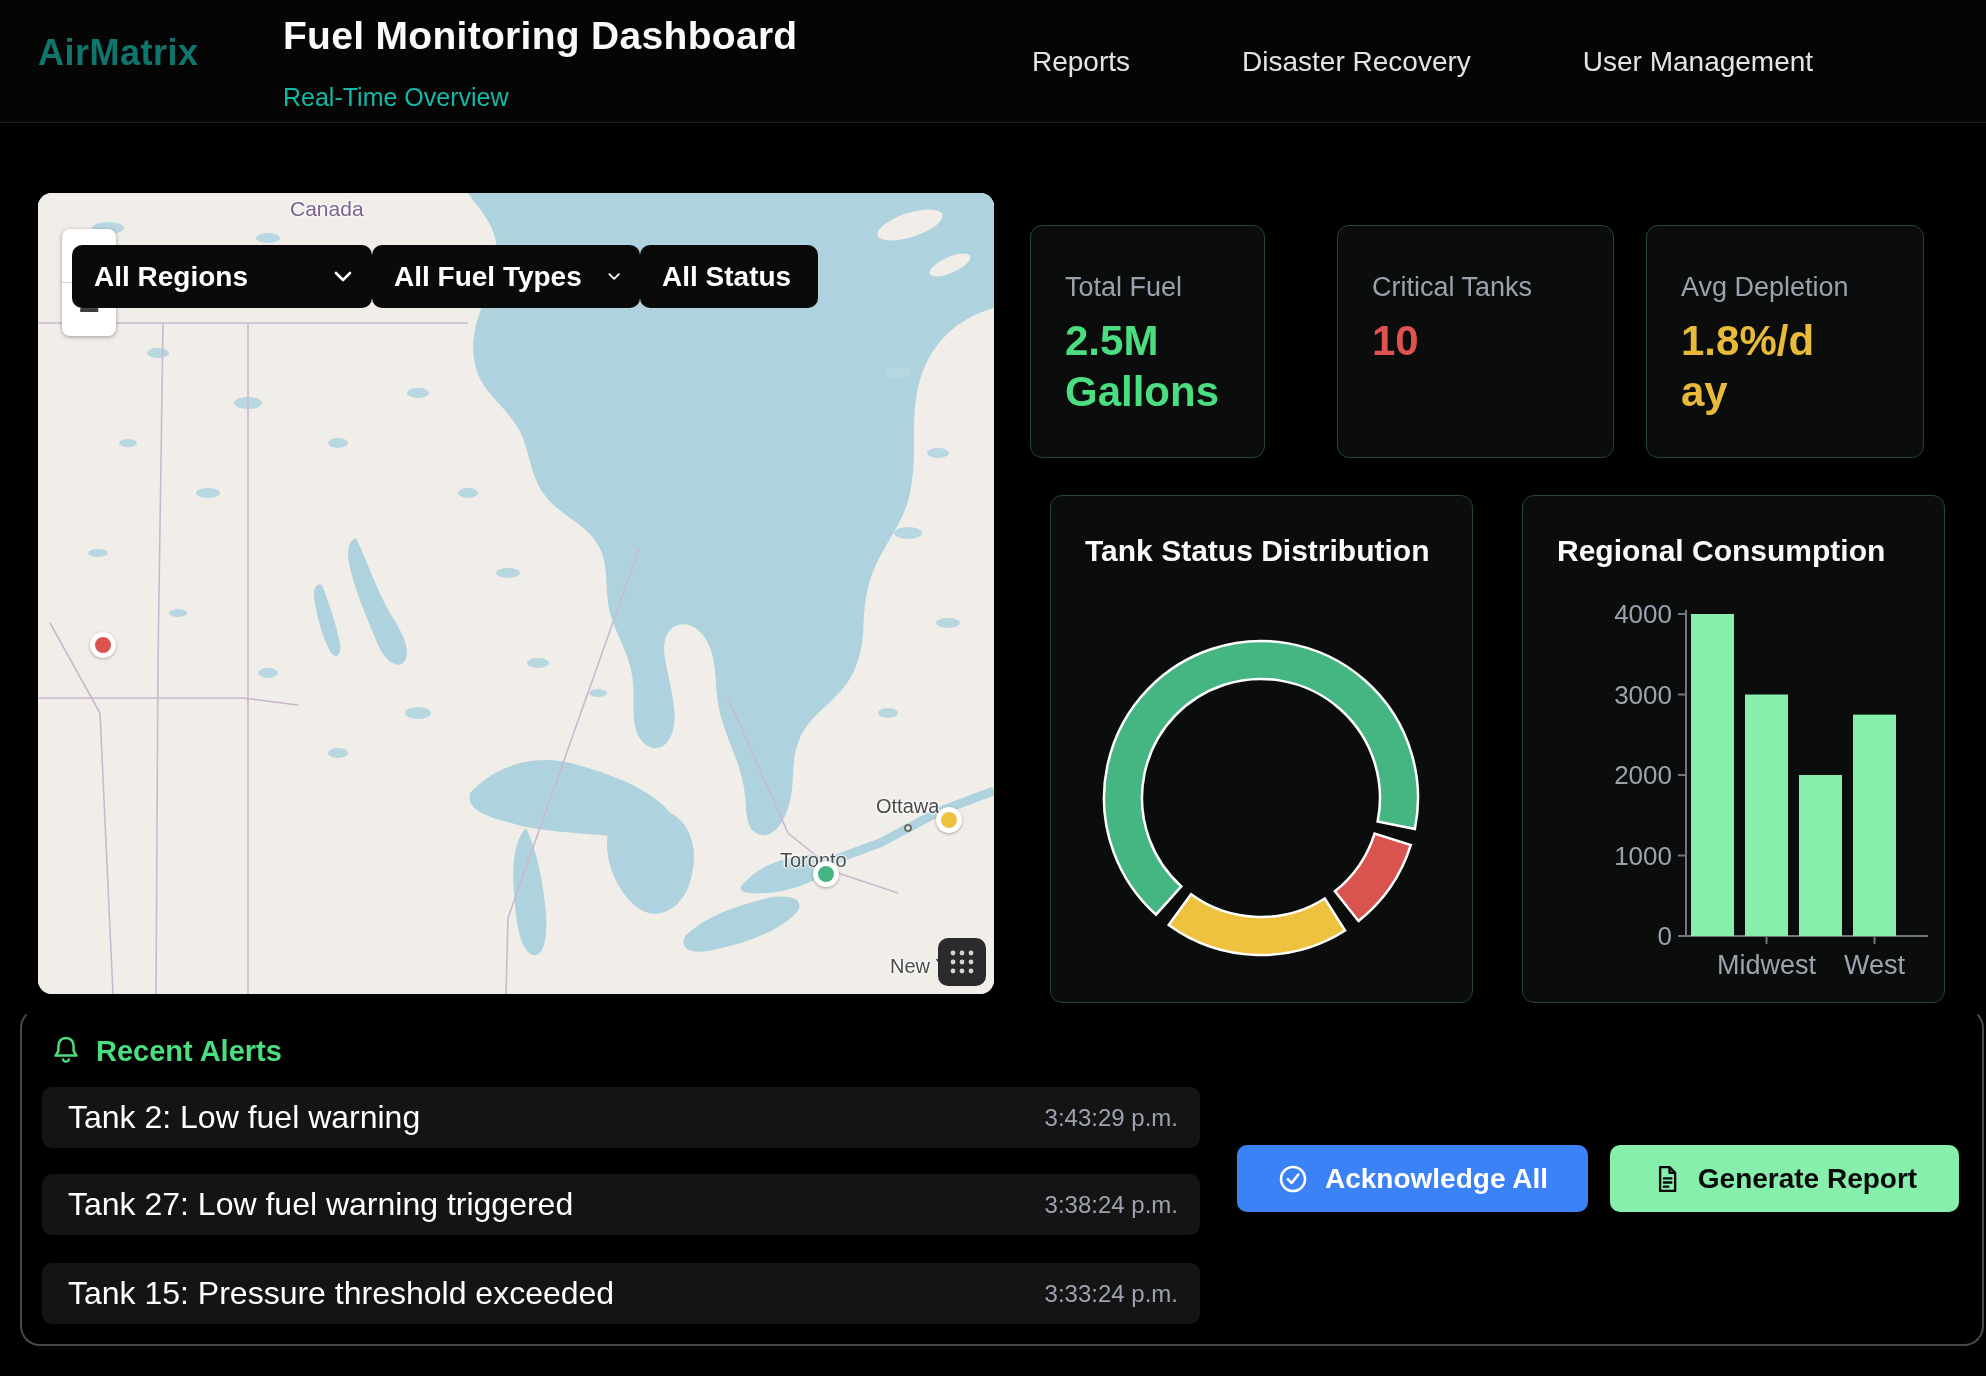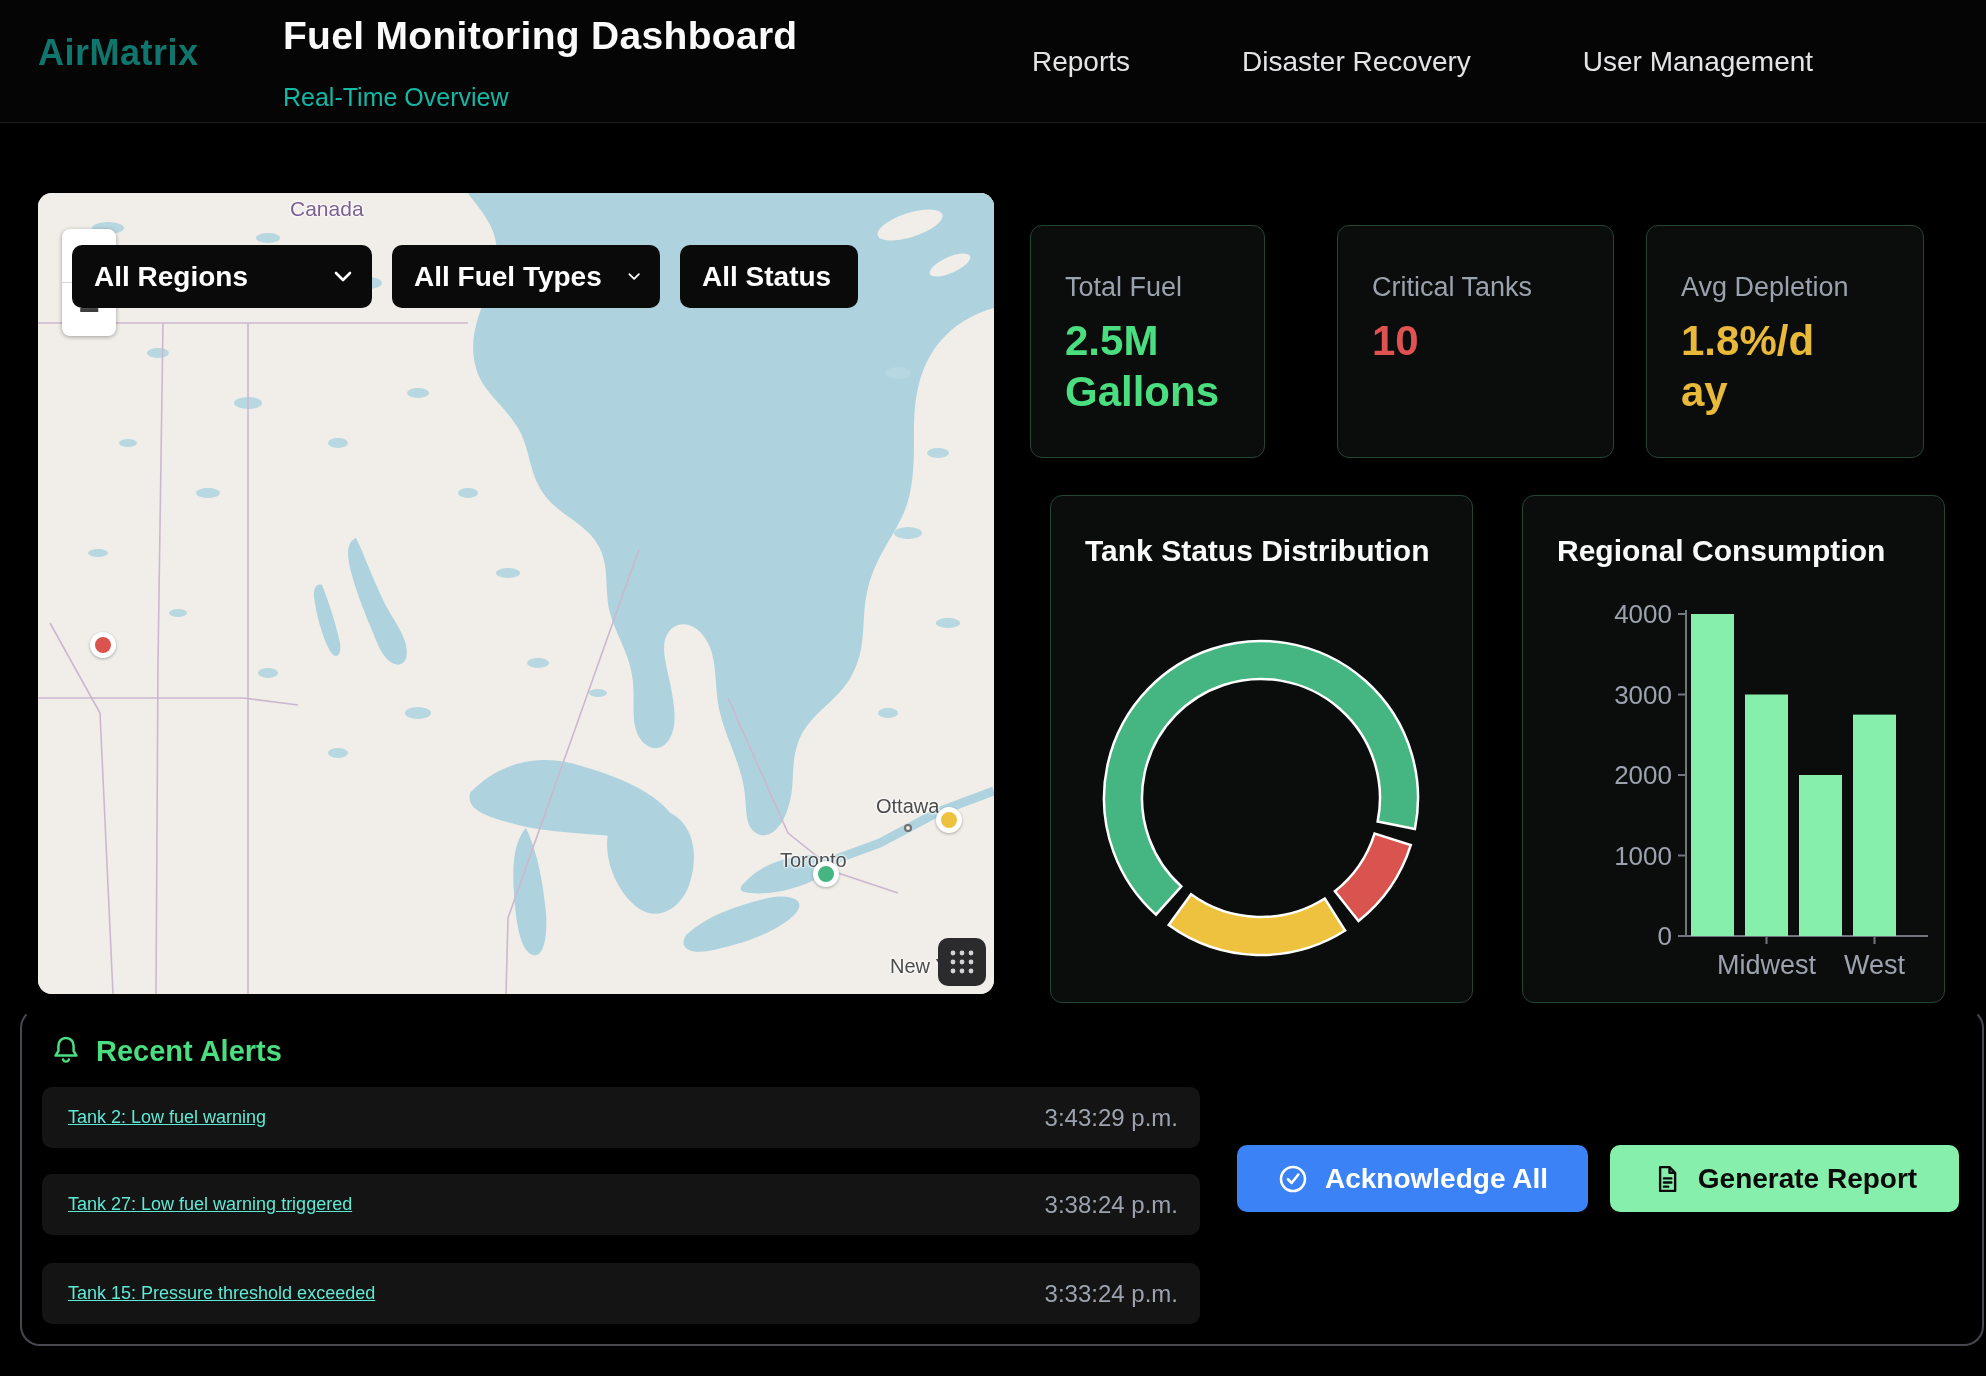--- a/index.html
+++ b/index.html
@@ -15,21 +15,21 @@
   .nav-item { font-size:28px; color:#e4e4e7; cursor:pointer; white-space:nowrap; }
 
   
   .map-panel { position:absolute; left:38px; top:193px; width:956px; height:801px; border-radius:14px; overflow:hidden; background:#f1eee9; }
   .map-svg { position:absolute; left:0; top:0; }
   .map-label { position:absolute; font-size:20px; color:#4c4c4c; text-shadow:0 0 3px #fff,0 0 3px #fff,0 0 3px #fff; z-index:4; }
   .country-label { color:#7c6191; font-size:21px; }
   .zoom-ctl { position:absolute; left:24px; top:36px; width:54px; background:#fff; border-radius:8px; box-shadow:0 1px 4px rgba(0,0,0,.35); z-index:1; }
   .zoom-btn { width:54px; height:53px; display:flex; align-items:center; justify-content:center; font-size:36px; font-weight:bold; color:#3d3d3d; cursor:pointer; }
   .zoom-divider { height:1px; background:#d7d7d7; }
-  .filters { position:absolute; left:34px; top:52px; display:flex; gap:20px; z-index:3;justify-content:space-between; }
+  .filters { position:absolute; left:34px; top:52px; display:flex; gap:0; z-index:3;justify-content:space-between; }
   .filter { height:63px; background:#0a0a0a; border-radius:10px; display:flex; align-items:center; justify-content:space-between; padding:0 20px 0 22px; cursor:pointer; }
   .filter-label { color:#fff; font-size:28px; font-weight:bold; white-space:nowrap; margin-right:26px; }
   .f1 { width:300px; } .f2 { width:268px; } .f3 { width:178px; }
   .marker { position:absolute; width:26px; height:26px; border-radius:50%; border:5px solid #fff; z-index:5; box-shadow:0 1px 3px rgba(0,0,0,.3); cursor:pointer; }
   .city-dot { position:absolute; width:8px; height:8px; border-radius:50%; background:#f1eee9; border:2px solid #6f6f6f; z-index:4; }
   .grip { position:absolute; right:8px; bottom:8px; width:48px; height:48px; background:#2b2b2e; border-radius:10px; z-index:6; display:flex; align-items:center; justify-content:center; cursor:grab; }
 
   
   .card { position:absolute; background:#0b0d0c; border:1px solid #234534; border-radius:12px; }
   .kpi { top:225px; height:233px; padding:46px 34px; }
@@ -38,21 +38,21 @@
   .kpi-green { color:#4ade80; } .kpi-red { color:#e05252; } .kpi-yellow { color:#e9b939; }
 
   .chart-panel { top:495px; height:508px; width:423px;margin-left:20px; }
   .panel-title { position:absolute; left:34px; top:38px; font-size:30px; font-weight:bold; color:#fafafa; white-space:nowrap; }
 
   
   .alerts-panel { position:absolute; left:20px; top:1008px; width:1964px; height:338px; border:2px solid #48484f; border-top-color:transparent; border-radius:20px; background:transparent; }
   .alerts-header { position:absolute; left:28px; top:24px; display:flex; align-items:center; gap:14px; }
   .alerts-title { font-size:29px; font-weight:bold; color:#4ade80; }
   .alert-row { position:absolute; left:20px; width:1158px; height:61px; background:#141414; border-radius:10px; display:flex; align-items:center; justify-content:space-between; padding:0 22px 0 26px; cursor:pointer; }
-  .alert-text { font-size:18px; color:#5eead4;text-decoration:underline; }
+  .alert-text { font-size:32px; color:#ffffff; }
   .alert-time { font-size:24px; color:#9ca3af; }
 
   .btn { position:absolute; top:135px; height:67px; border-radius:10px; display:flex; align-items:center; justify-content:center; gap:16px; cursor:pointer; }
   .btn-ack { left:1215px; width:351px; background:#3b82f6; }
   .btn-ack span { color:#fff; font-size:28px; font-weight:bold; }
   .btn-gen { left:1588px; width:349px; background:#86efac; }
   .btn-gen span { color:#0a0a0a; font-size:28px; font-weight:bold; }
 
   svg text { font-family:"Liberation Sans", sans-serif; }
 </style>

